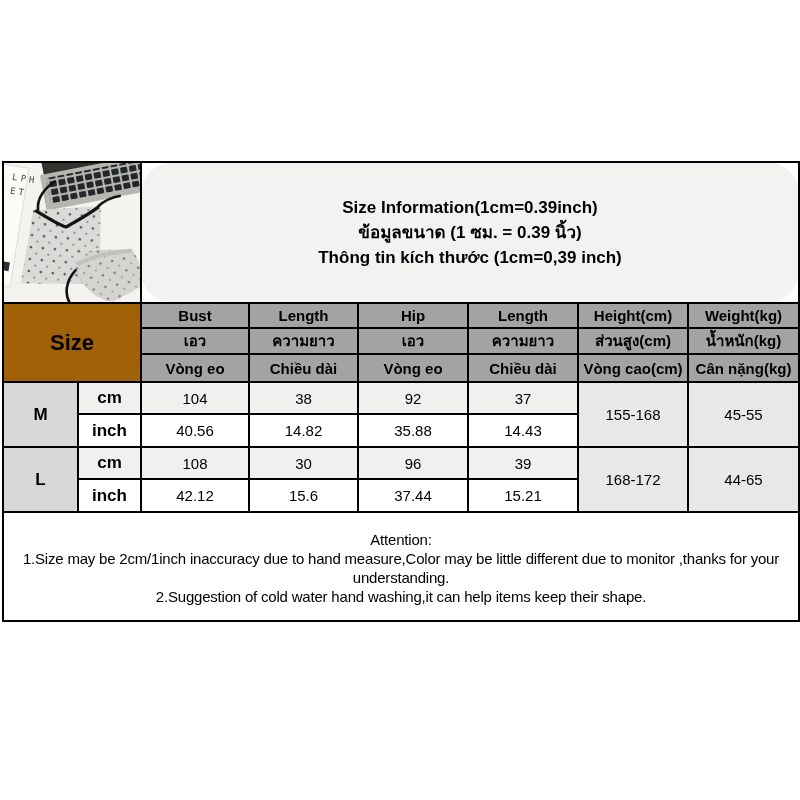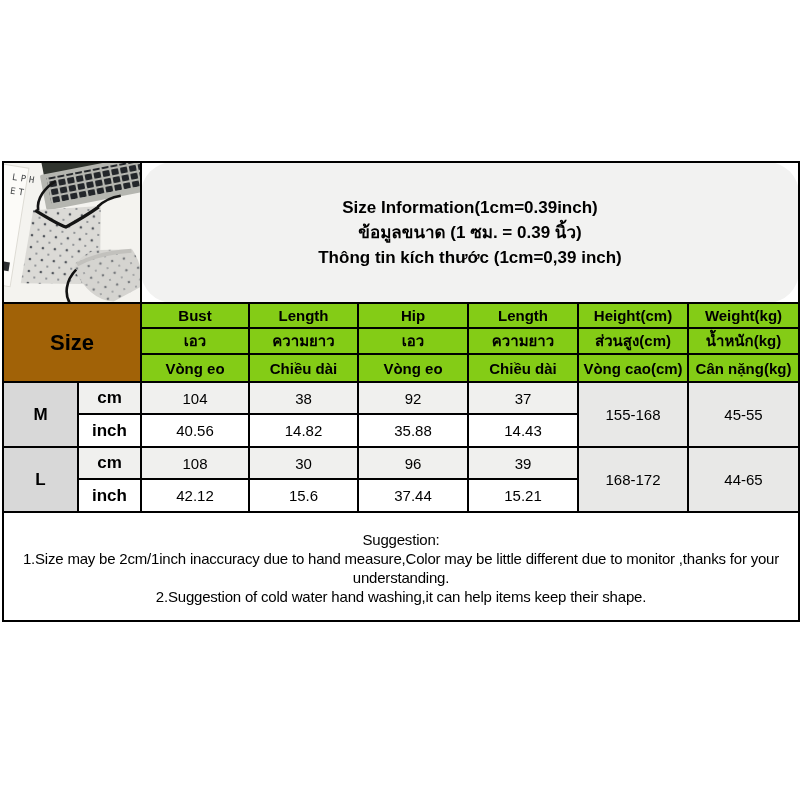--- a/index.html
+++ b/index.html
@@ -28,21 +28,21 @@
     line-height: 25px;
     border-radius: 32px;
   }
   .indicator {
     position: absolute; top: 0; left: 0;
     width: 0; height: 0;
     border-top: 9px solid #1f9d24;
     border-right: 9px solid transparent;
   }
   .size-cell { background: #a16207; font-weight: bold; font-size: 22px; }
-  .hdr { background: #84cc16; font-weight: bold; font-size: 15px; }
+  .hdr { background: #a3a3a3; font-weight: bold; font-size: 15px; }
   .szlabel { background: #d8d8d8; font-weight: bold; font-size: 17px; }
   .unit { background: #ffffff; font-weight: bold; font-size: 17px; }
   .cmbg { background: #f0f0ee; }
   .val { background: #ffffff; font-size: 15px; color: #1c1c1c; margin-left: 12px; }
   .val.cmbg { background: #f0f0ee; }
   .range { background: #e8e8e7; font-size: 15px; color: #1c1c1c; margin-left: 8px; }
   .att-cell {
     background: #ffffff;
     text-align: left;
     vertical-align: top;
@@ -177,20 +177,20 @@
     <tr style="height:33px">
       <td class="unit">inch</td>
       <td class="val">42.12</td>
       <td class="val">15.6</td>
       <td class="val">37.44</td>
       <td class="val">15.21</td>
     </tr>
 
     <tr style="height:109px">
       <td colspan="8" class="att-cell">
-        <div>Suggestion:</div>
+        <div>Attention:</div>
         <div>1.Size may be 2cm/1inch inaccuracy due to hand measure,Color may be little different due to monitor ,thanks for your understanding.</div>
         <div>2.Suggestion of cold water hand washing,it can help items keep their shape.</div>
       </td>
     </tr>
   </tbody>
     </table>
 </div>
 
 </body></html>

